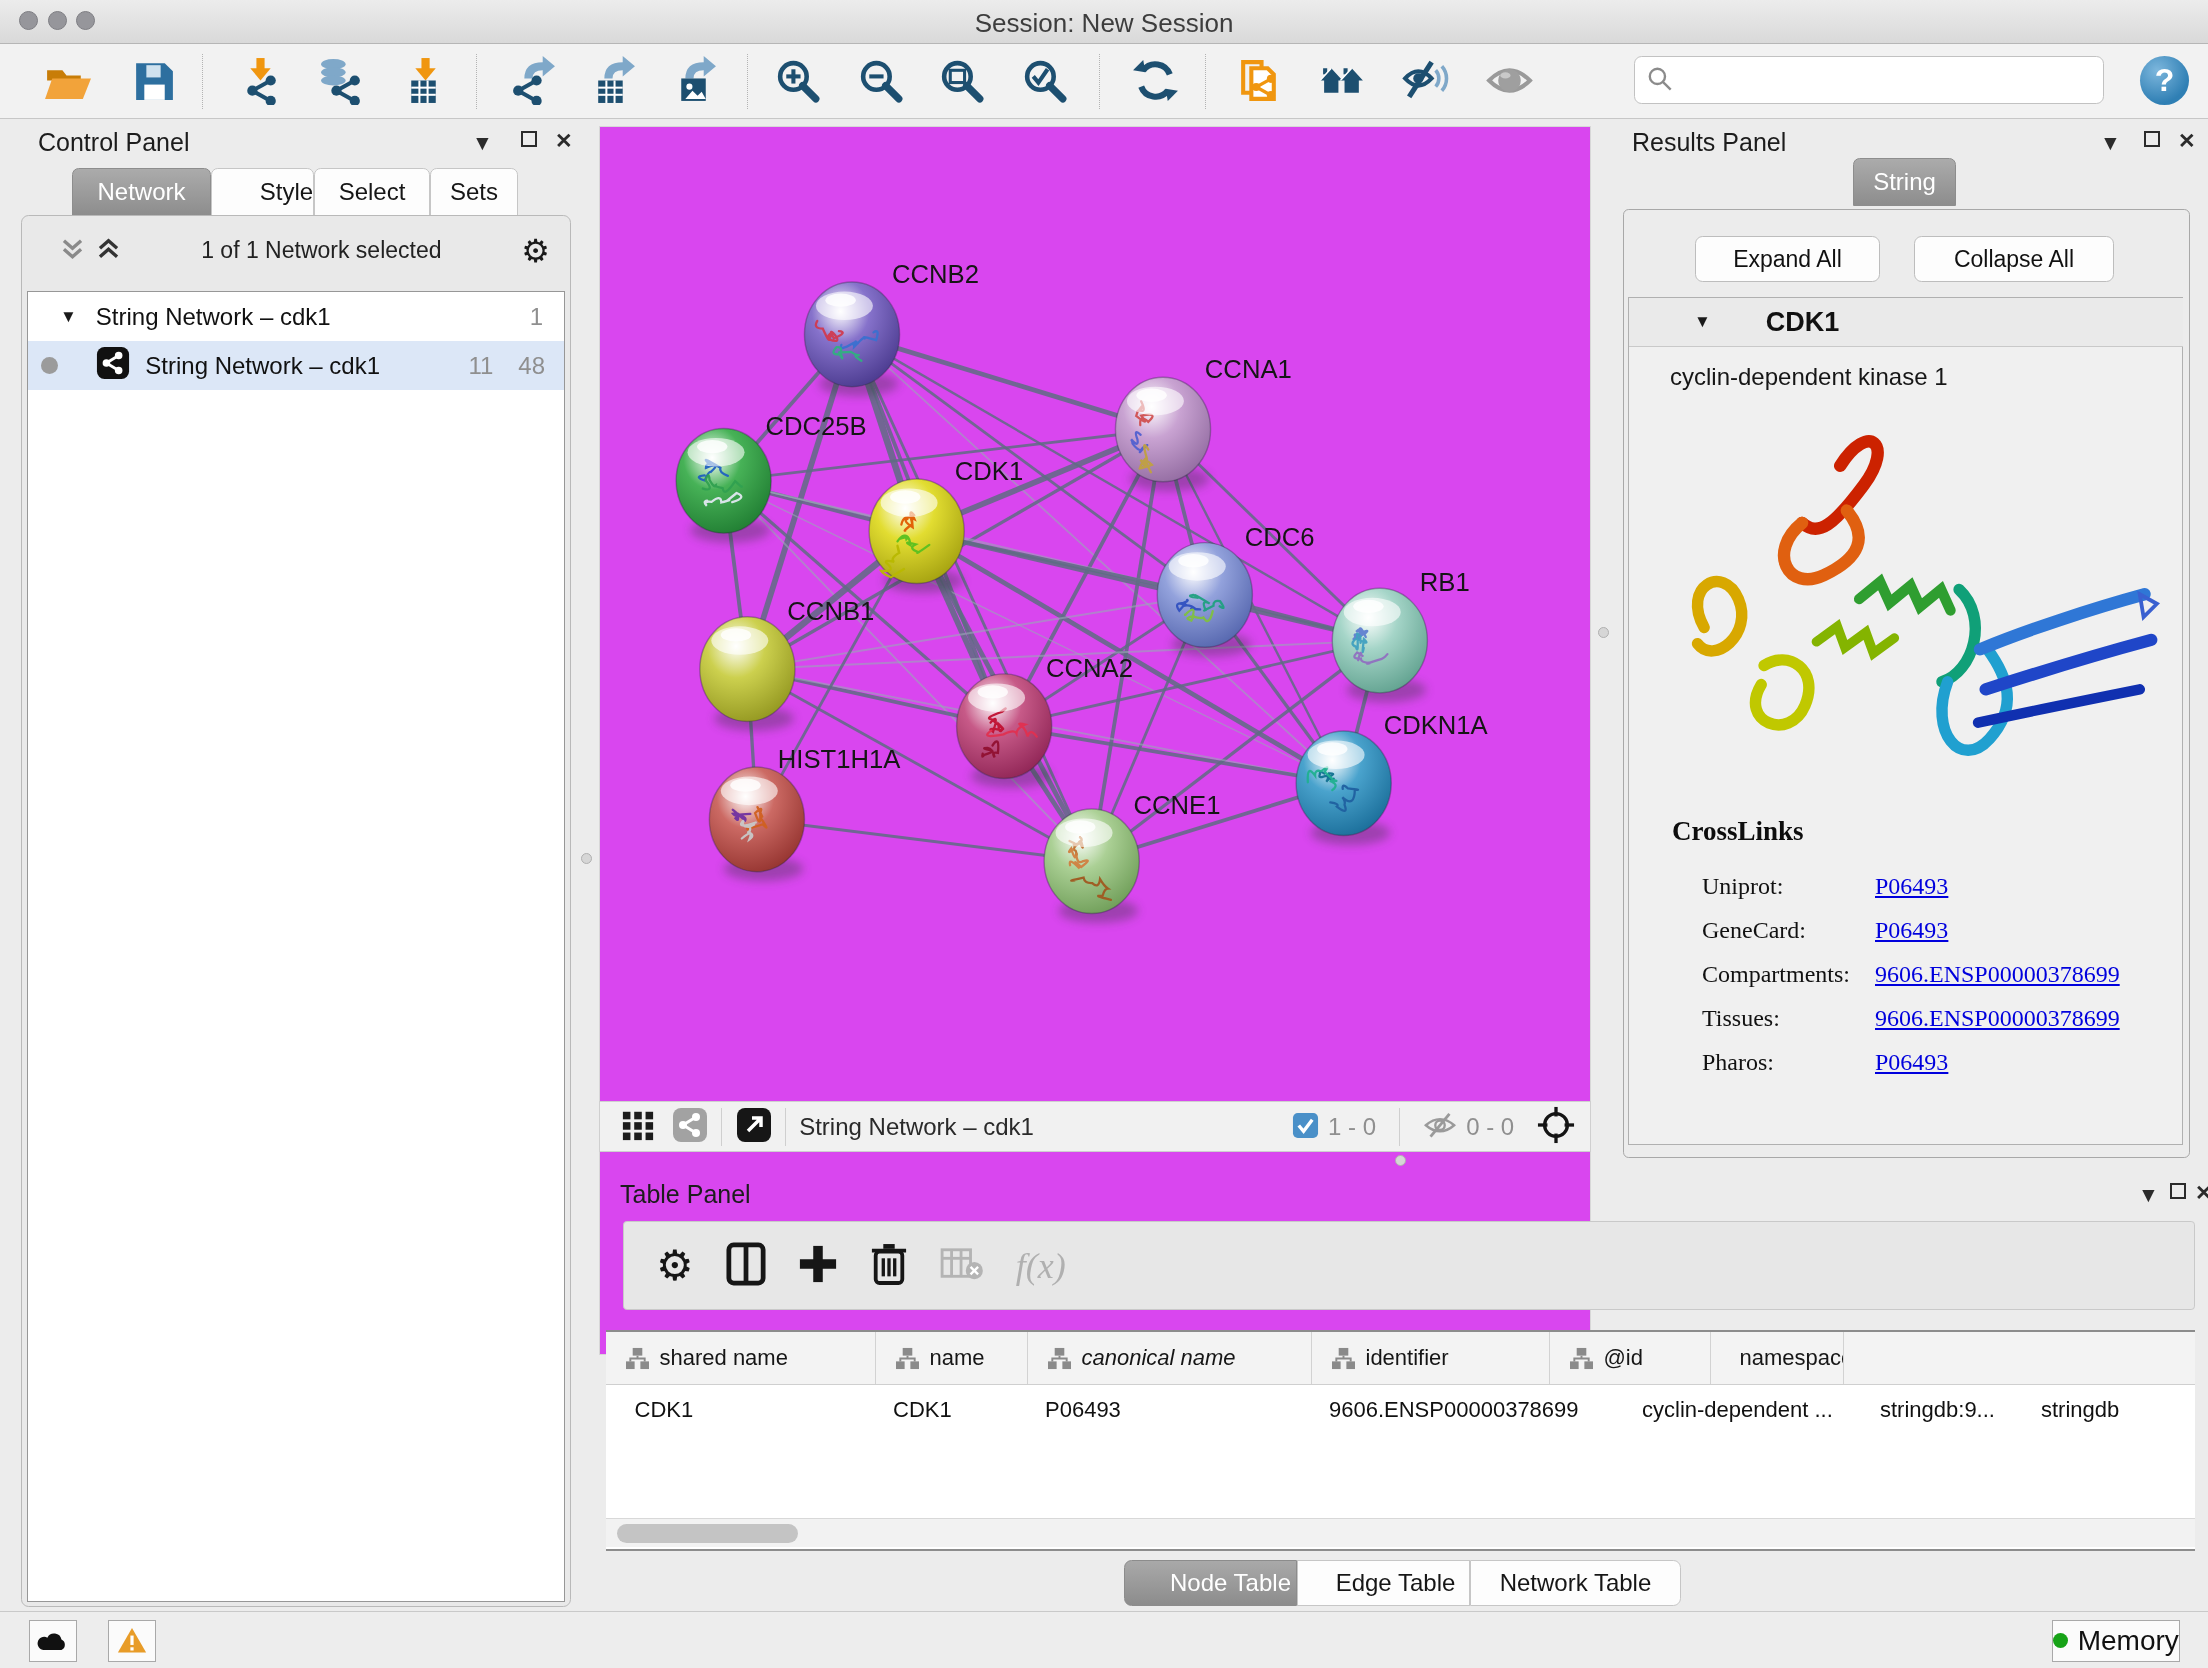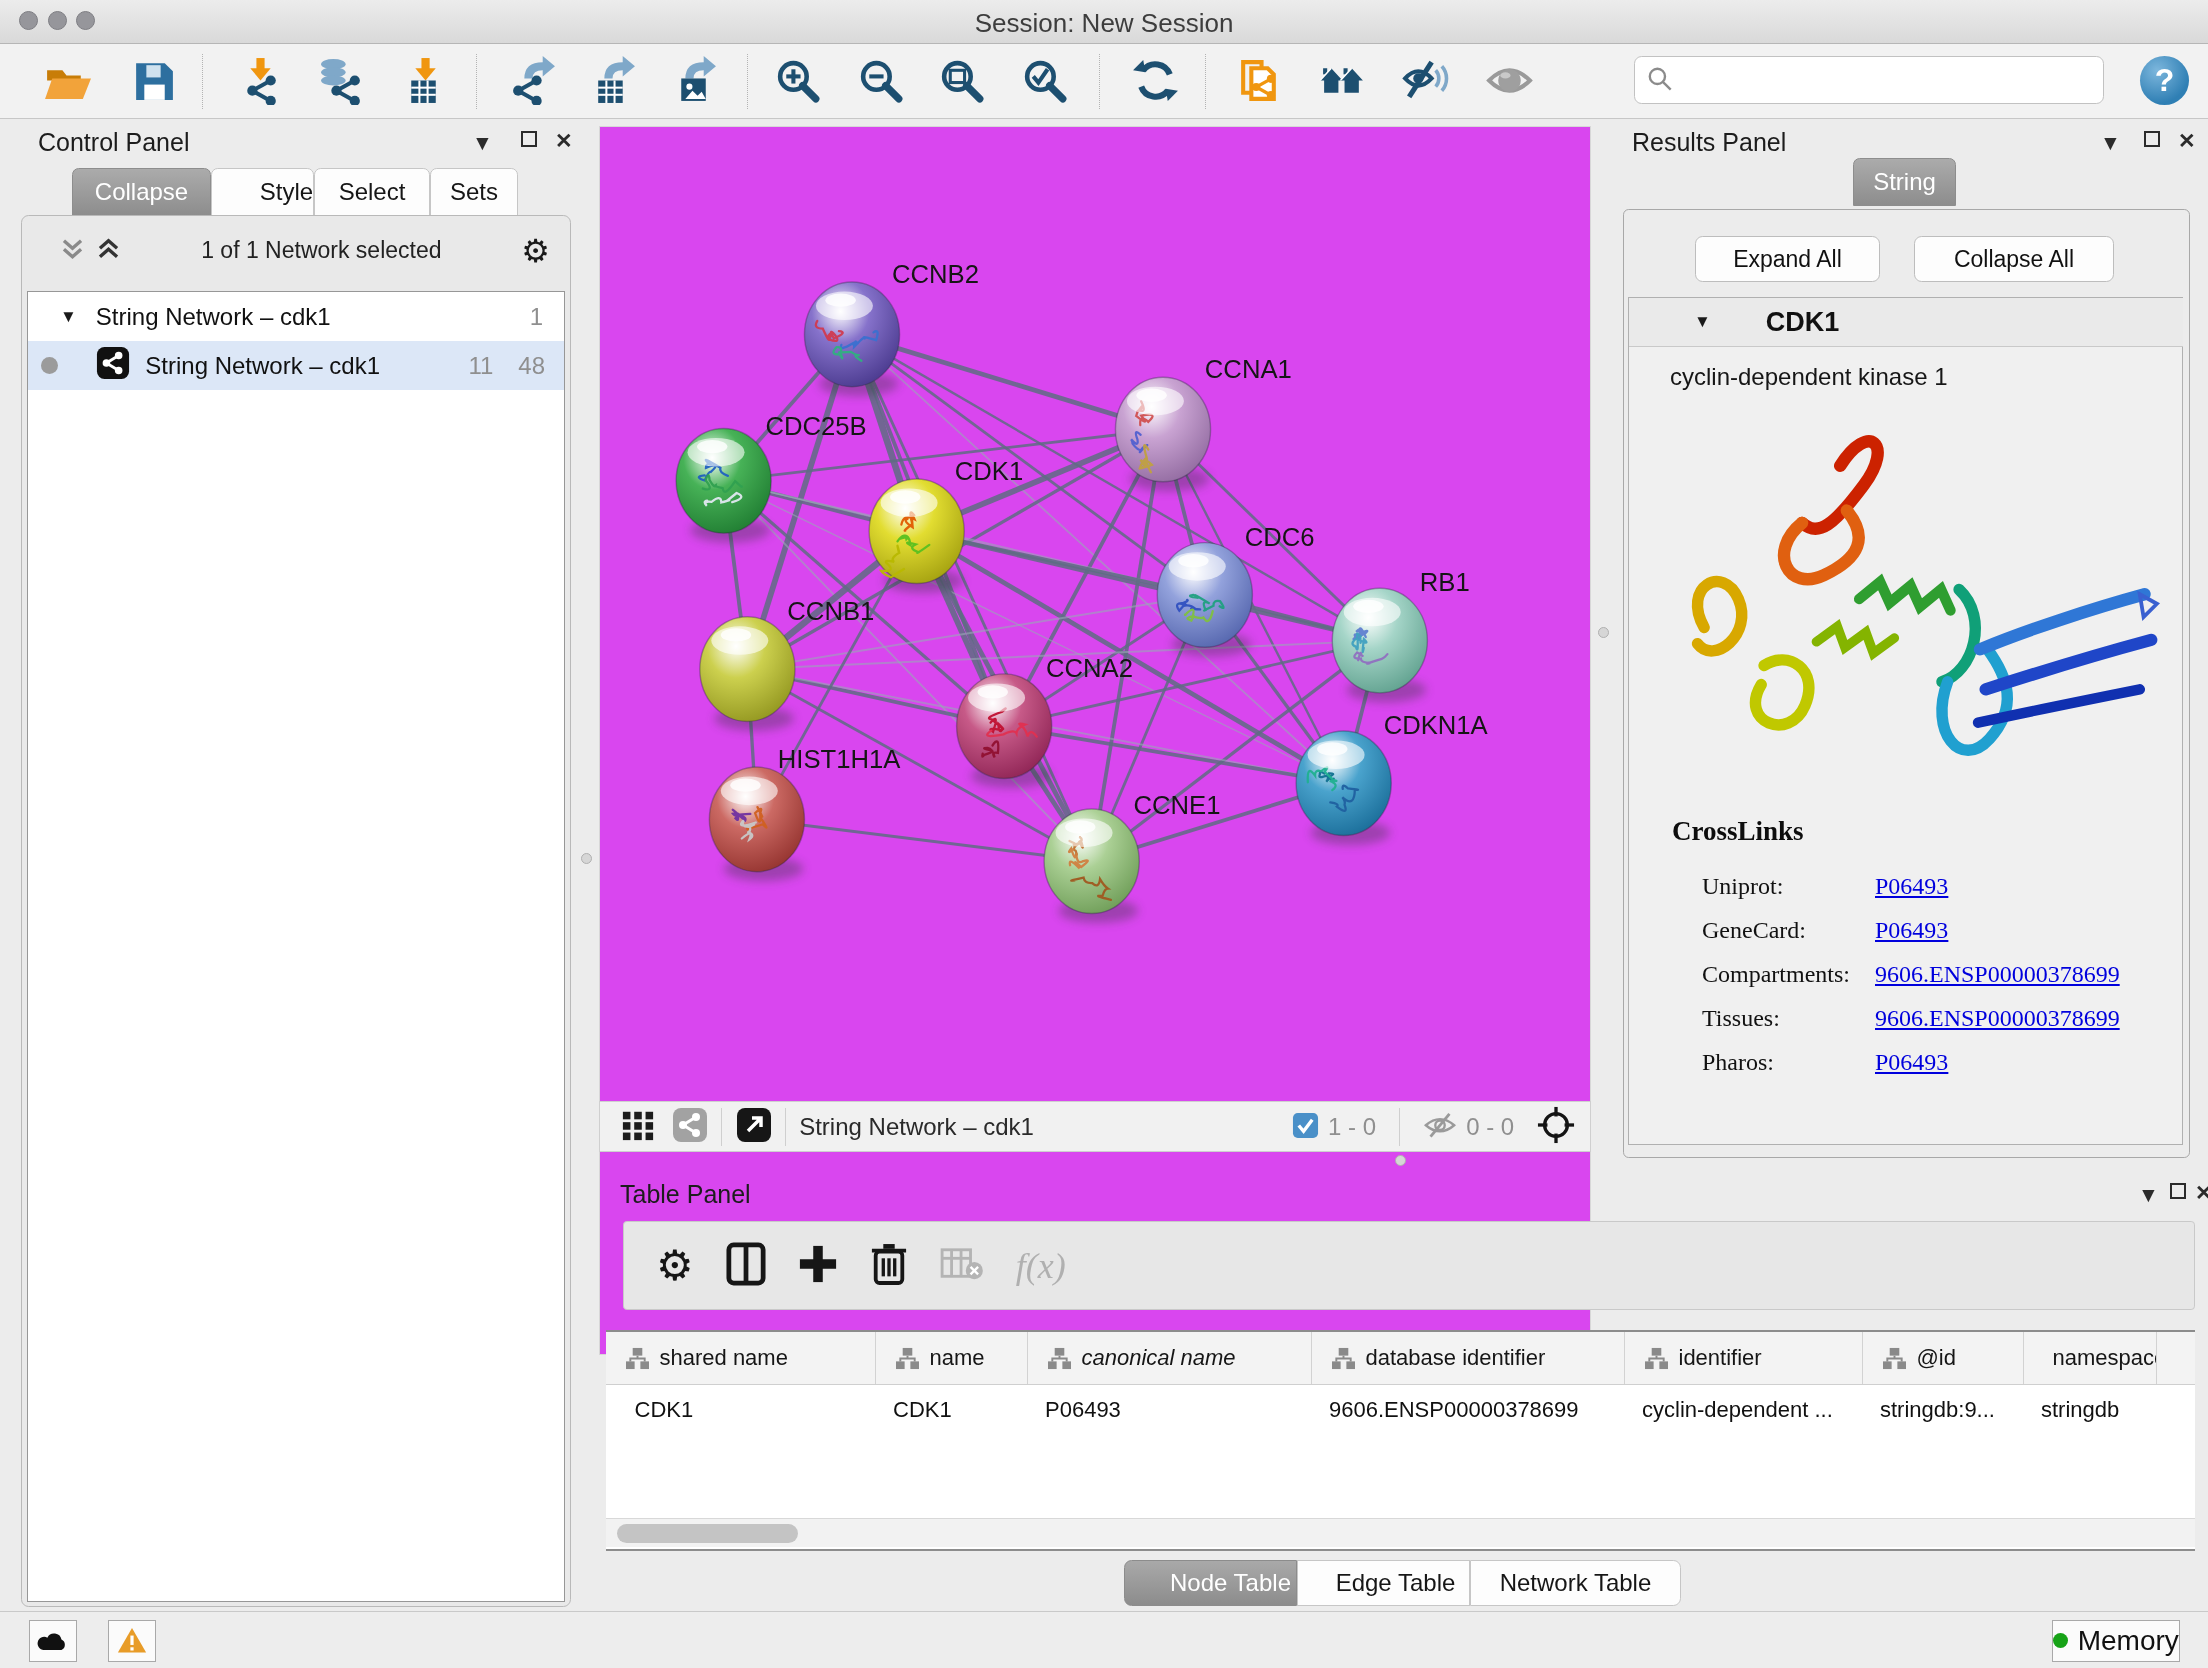--- a/index.html
+++ b/index.html
@@ -268,21 +268,21 @@
   </div>
   <div id="help-btn" class="abs">?</div>
 </div>
 
 <div class="abs" style="left:0;top:119px;width:592px;height:1492px">
   <div class="abs panel-title" style="left:38px;top:8.6px">Control Panel</div>
   <div class="abs ptool" style="left:472px;top:13.3px">▼</div>
   <div class="abs" style="left:521px;top:12.4px"><span class="float-ic"></span></div>
   <div class="abs ptool" style="left:555px;top:11.4px;font-weight:bold">✕</div>
   <div id="cp-tabs" class="abs" style="left:72px;top:49px;display:flex">
-      <div class="tab sel" style="width: 139px;">Collapse</div>
+      <div class="tab sel" style="width: 139px;">Network</div>
       <div class="tab" style="width: 103px; padding-left: 48px;">Style</div>
       <div class="tab" style="width: 116px;">Select</div>
       <div class="tab" style="width: 88px;">Sets</div>
     </div>
   <div id="cp-box" class="abs" style="top:96px"></div>
   <div id="cp-subhead" class="abs" style="top:98px">
     <span style="margin-left:23px">
       <svg width="25" height="28.5" viewBox="0 0 26 30">
           <polyline points="4,6 13,14 22,6" fill="none" stroke="#8a8a8a" stroke-width="3.5"></polyline>
           <polyline points="4,15 13,23 22,15" fill="none" stroke="#8a8a8a" stroke-width="3.5"></polyline>
@@ -733,31 +733,20 @@
         <svg width="25" height="23" viewBox="0 0 26 24">
           <g fill="#8a8a8a">
             <rect x="8" y="1" width="10" height="8"></rect>
             <rect x="1" y="15" width="9" height="8"></rect>
             <rect x="16" y="15" width="9" height="8"></rect>
             <path d="M13 9 v3 M5.5 15 v-3 h15 v3" stroke="#8a8a8a" stroke-width="2" fill="none"></path>
           </g>
         </svg>
         <span>canonical name</span>
       </div>
-      <div class="th" style="width: 313px;">
-        <svg width="25" height="23" viewBox="0 0 26 24">
-          <g fill="#8a8a8a">
-            <rect x="8" y="1" width="10" height="8"></rect>
-            <rect x="1" y="15" width="9" height="8"></rect>
-            <rect x="16" y="15" width="9" height="8"></rect>
-            <path d="M13 9 v3 M5.5 15 v-3 h15 v3" stroke="#8a8a8a" stroke-width="2" fill="none"></path>
-          </g>
-        </svg>
-        <span>database identifier</span>
-      </div>
       <div class="th" style="width: 238px;">
         <svg width="25" height="23" viewBox="0 0 26 24">
           <g fill="#8a8a8a">
             <rect x="8" y="1" width="10" height="8"></rect>
             <rect x="1" y="15" width="9" height="8"></rect>
             <rect x="16" y="15" width="9" height="8"></rect>
             <path d="M13 9 v3 M5.5 15 v-3 h15 v3" stroke="#8a8a8a" stroke-width="2" fill="none"></path>
           </g>
         </svg>
         <span>identifier</span>

